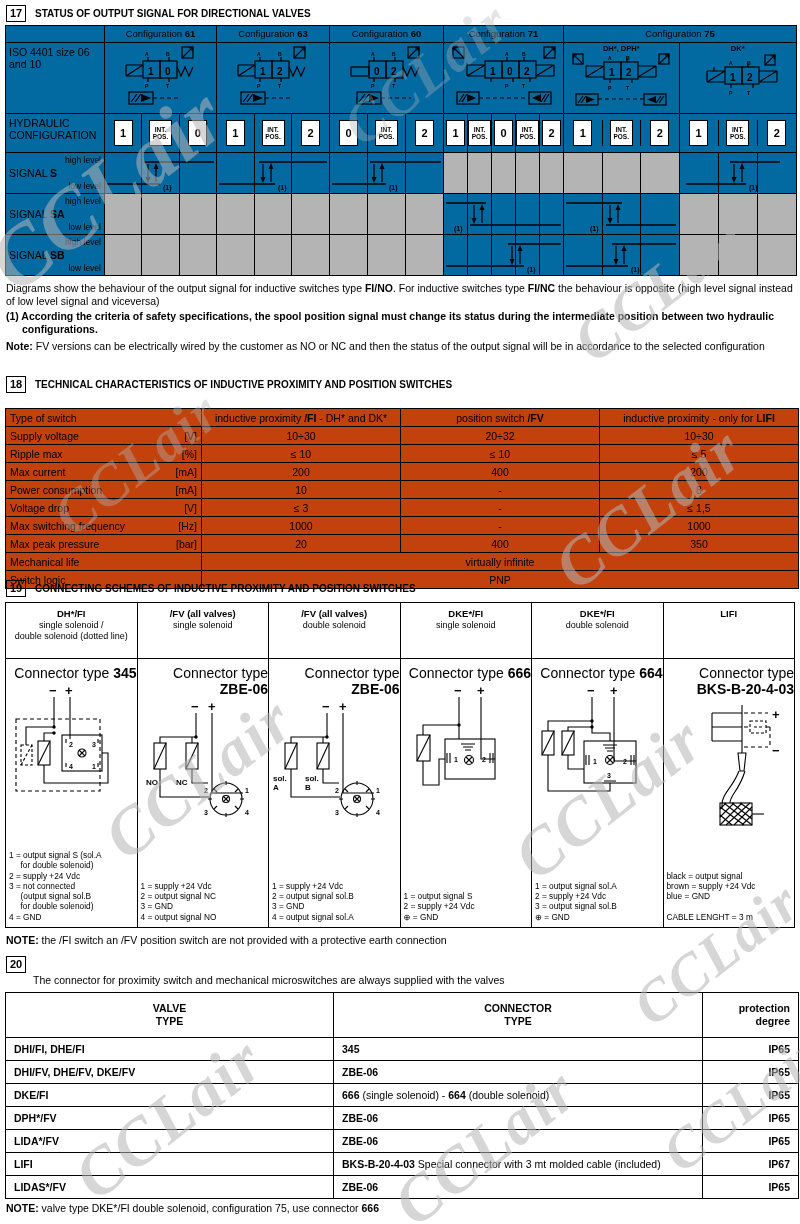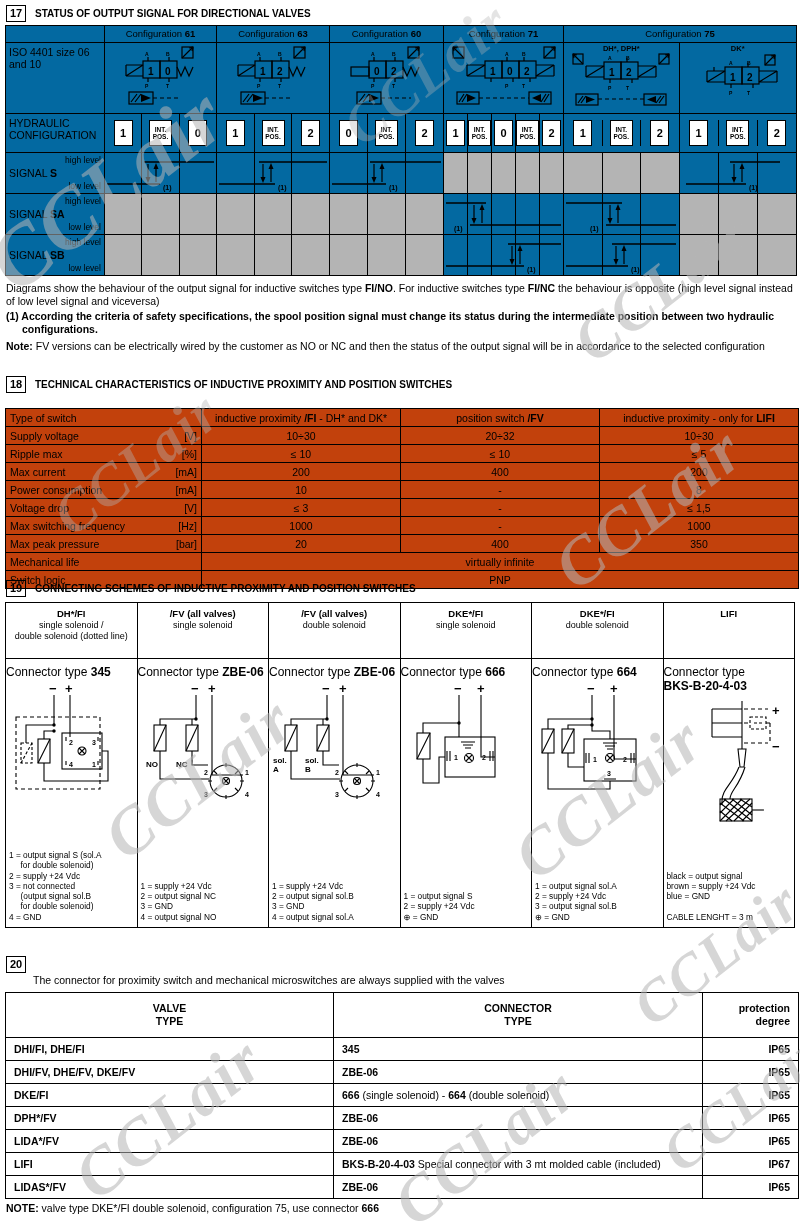--- a/index.html
+++ b/index.html
@@ -60,21 +60,21 @@
   .t18 tr td:first-child{border-left:1.6px solid #000}
   .t18 tr td:last-child{border-right:1.6px solid #000}
   .t18 tr.lb td{border-bottom:1.6px solid #000}
   
   .t19{position:absolute;left:5px;top:602px;width:790px;height:326px;border:1.6px solid #000;
        display:flex;z-index:1;background:#fff;box-sizing:border-box}
   .col19{flex:1;display:flex;flex-direction:column;min-width:0}
   .col19+.col19{border-left:1px solid #000}
   .t19title{height:50px;border-bottom:1px solid #000;text-align:center;font-size:9px;line-height:11px;padding-top:5px}
   .t19title b{font-size:9.5px}
-  .t19conn{text-align:left;font-size:12px;padding-top:6px}
+  .t19conn{text-align:right;font-size:14px;padding-top:6px}
   .t19diag{flex:1;display:flex;align-items:flex-start;justify-content:center;overflow:hidden}
   .t19leg{font-size:8.3px;line-height:10.3px;padding:0 3px 5px;white-space:pre-line;margin-top:auto}
   .noteline{position:absolute;left:6px;font-size:10.5px;z-index:1}
   
   .t20{position:absolute;left:5px;top:992px;border-collapse:collapse;z-index:1;background:#fff}
   .t20 td{border:1px solid #000;font-size:10.5px;padding:0 8px}
   .t20 td.h{height:44px;text-align:center;font-weight:bold;white-space:pre-line;line-height:13px}
   .t20 td.vt{width:311px;font-weight:bold;height:22px}
   .t20 td.ct{width:352px}
   .t20 td.ipd{width:79px;text-align:right;font-weight:bold}
@@ -933,20 +933,23 @@
         </svg>
       </div>
       <div class="t19leg">black = output signal
 brown = supply +24 Vdc
 blue = GND
 &nbsp;
 CABLE LENGHT = 3 m</div>
     </div>
   </div>
 
+  <div class="noteline" style="top:934px">
+    <b>NOTE:</b><span> the /FI switch an /FV position switch are not provided with a protective earth connection</span>
+  </div>
 
   <div class="sechead" style="top:956px">
     <span class="secnum">20</span>
   </div>
   <div class="noteline" style="top:974px;left:33px">The connector for proximity switch and mechanical microswitches are always supplied with the valves</div>
 
   <table class="t20">
     <tbody>
         <tr>
       <td class="h vt">VALVE

